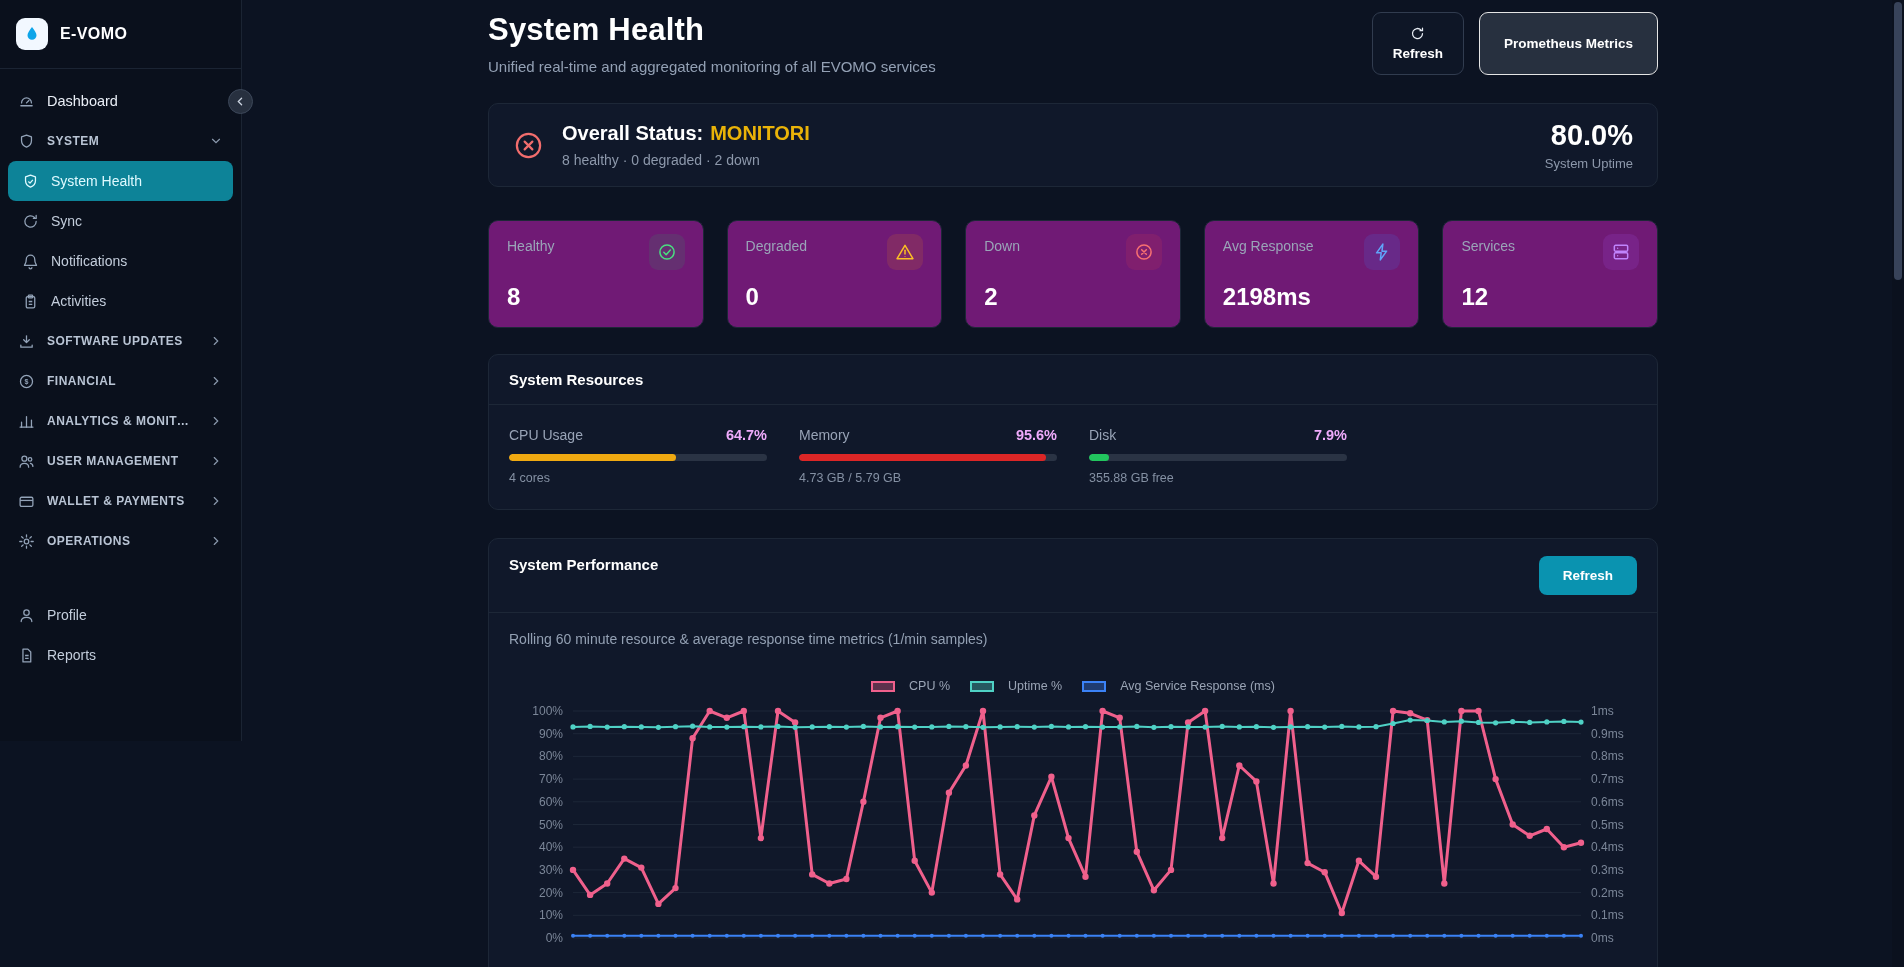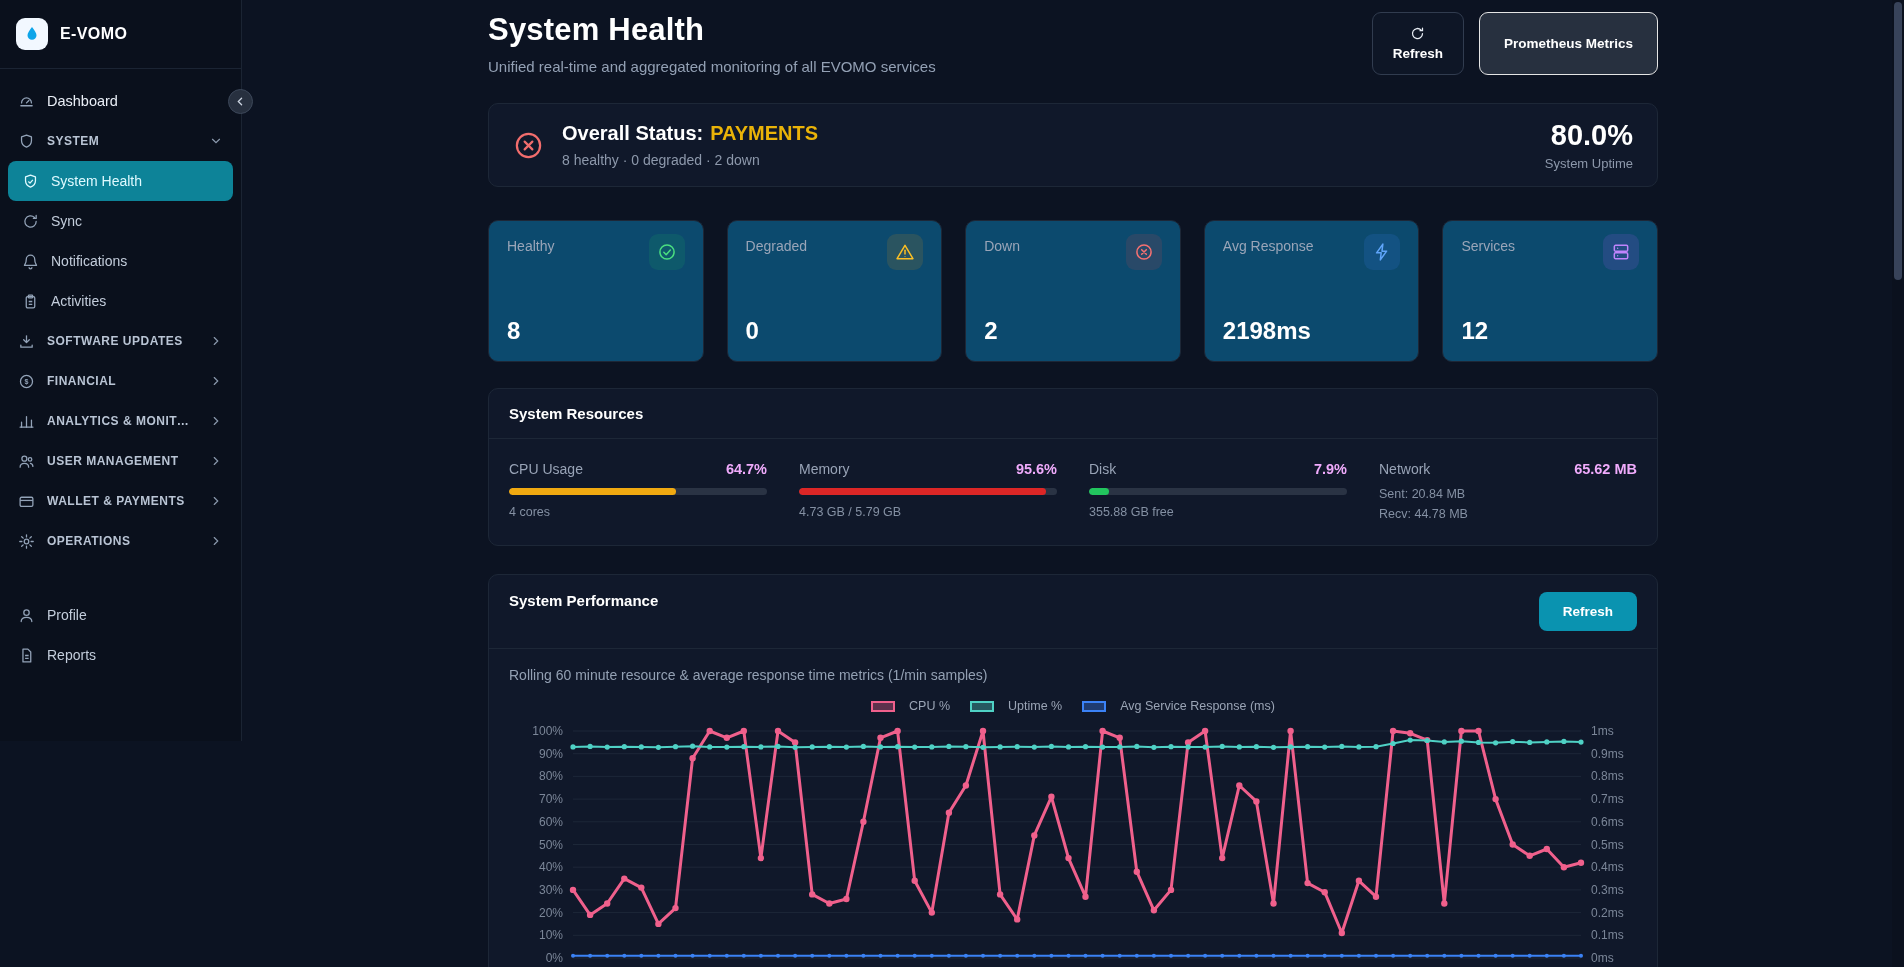--- a/index.html
+++ b/index.html
@@ -68,21 +68,21 @@
   .status-icon svg { width:31px; height:31px; }
   .status-line { font-size:20px; font-weight:bold; color:#ffffff; }
   .status-crit { color:#eab308; margin-left:7px; }
   .status-sub { margin-top:7px; font-size:14px; color:#8d98ab; }
   .uptime { margin-left:auto; text-align:right; }
   .uptime-value { font-size:29px; font-weight:bold; color:#ffffff; }
   .uptime-label { margin-top:4px; font-size:13px; color:#8d98ab; }
 
   
   .stats-row { display:grid; grid-template-columns:repeat(5,1fr); gap:23px; margin-top:33px; }
-  .stat-card { background:#0c4a6e; border:1px solid #1d2737; border-radius:10px; height:142px; padding:17px 18px; position:relative; }
+  .stat-card { background:#701a75; border:1px solid #1d2737; border-radius:10px; height:108px; padding:17px 18px; position:relative; }
   .stat-top { display:flex; justify-content:space-between; align-items:flex-start; }
   .stat-label { font-size:14px; color:#9aa5b8; }
   .stat-icon { width:36px; height:36px; border-radius:9px; display:flex; align-items:center; justify-content:center; margin-top:-4px; }
   .stat-icon svg { width:20px; height:20px; }
   .tint-green  { background:rgba(34,197,94,.13);  color:#4ade80; }
   .tint-amber  { background:rgba(245,158,11,.13); color:#fbbf24; }
   .tint-red    { background:rgba(239,68,68,.13);  color:#f87171; }
   .tint-blue   { background:rgba(59,130,246,.15); color:#60a5fa; }
   .tint-purple { background:rgba(168,85,247,.15); color:#c084fc; }
   .stat-value { position:absolute; left:18px; bottom:16px; font-size:24px; font-weight:bold; color:#ffffff; }
@@ -105,21 +105,21 @@
   
   .perf-card { margin-top:28px; }
   .perf-header { padding:17px 20px; }
   .perf-refresh {
     background:#0a93b0; color:#ffffff; border:none; border-radius:8px; padding:12px 24px;
     font-size:13.5px; font-weight:bold; cursor:pointer; font-family:inherit;
   }
   .perf-body { padding:18px 20px 0; }
   .perf-desc { font-size:14px; color:#93a0b3; }
   .legend { display:flex; justify-content:center; align-items:center; gap:20px; margin-top:16px; }
-  .legend-item { display:flex; align-items:center; gap:14px; font-size:12.5px; color:#9aa4b5; }
+  .legend-item { display:flex; align-items:center; gap:14px; font-size:12.5px; color:#9aa4b5;margin-top:16px; }
   .legend-swatch { width:24px; height:11px; border:2px solid #888; }
   .chart-svg { margin-top:4px; }
 
   
   .page-scrollbar { position:fixed; right:0; top:0; width:12px; height:100%; background:#0b111e; z-index:9; }
   .page-scrollbar .thumb { position:absolute; top:2px; right:2px; width:8px; height:278px; border-radius:4px; background:#38435a; }
 </style>
 </head>
 <body>
 
@@ -346,21 +346,21 @@
 
     <div class="card status-card">
       <span class="status-icon">
         <svg viewBox="0 0 24 24" fill="none" stroke="currentColor" stroke-width="1.7" stroke-linecap="round">
             <circle cx="12" cy="12" r="9"></circle>
             <path d="M9 9l6 6M15 9l-6 6"></path>
           </svg>
       </span>
       <div>
         <div class="status-line">
-          <span>Overall Status:</span><span class="status-crit">PAYMENTS</span>
+          <span>Overall Status:</span><span class="status-crit">MONITORI</span>
         </div>
         <div class="status-sub">8 healthy · 0 degraded · 2 down</div>
       </div>
       <div class="uptime">
         <div class="uptime-value">80.0%</div>
         <div class="uptime-label">System Uptime</div>
       </div>
     </div>
 
     <div class="stats-row">
@@ -464,28 +464,20 @@
           <div class="res-row">
             <span class="res-label">Disk</span>
             <span class="res-value">7.9%</span>
           </div>
           <div class="res-bar">
             <div class="res-fill" style="width: 7.9%; background: rgb(34, 197, 94);"></div>
           </div>
           <div class="res-sub">355.88 GB free</div>
         </div>
 
-        <div class="res-col">
-          <div class="res-row">
-            <span class="res-label">Network</span>
-            <span class="res-value">65.62 MB</span>
-          </div>
-          <div class="res-sub">Sent: 20.84 MB</div>
-          <div class="res-sub2">Recv: 44.78 MB</div>
-        </div>
 
       </div>
     </div>
 
     <div class="card perf-card">
       <div class="card-header perf-header">
         <span>System Performance</span>
         <button class="perf-refresh">Refresh</button>
       </div>
       <div class="perf-body">

